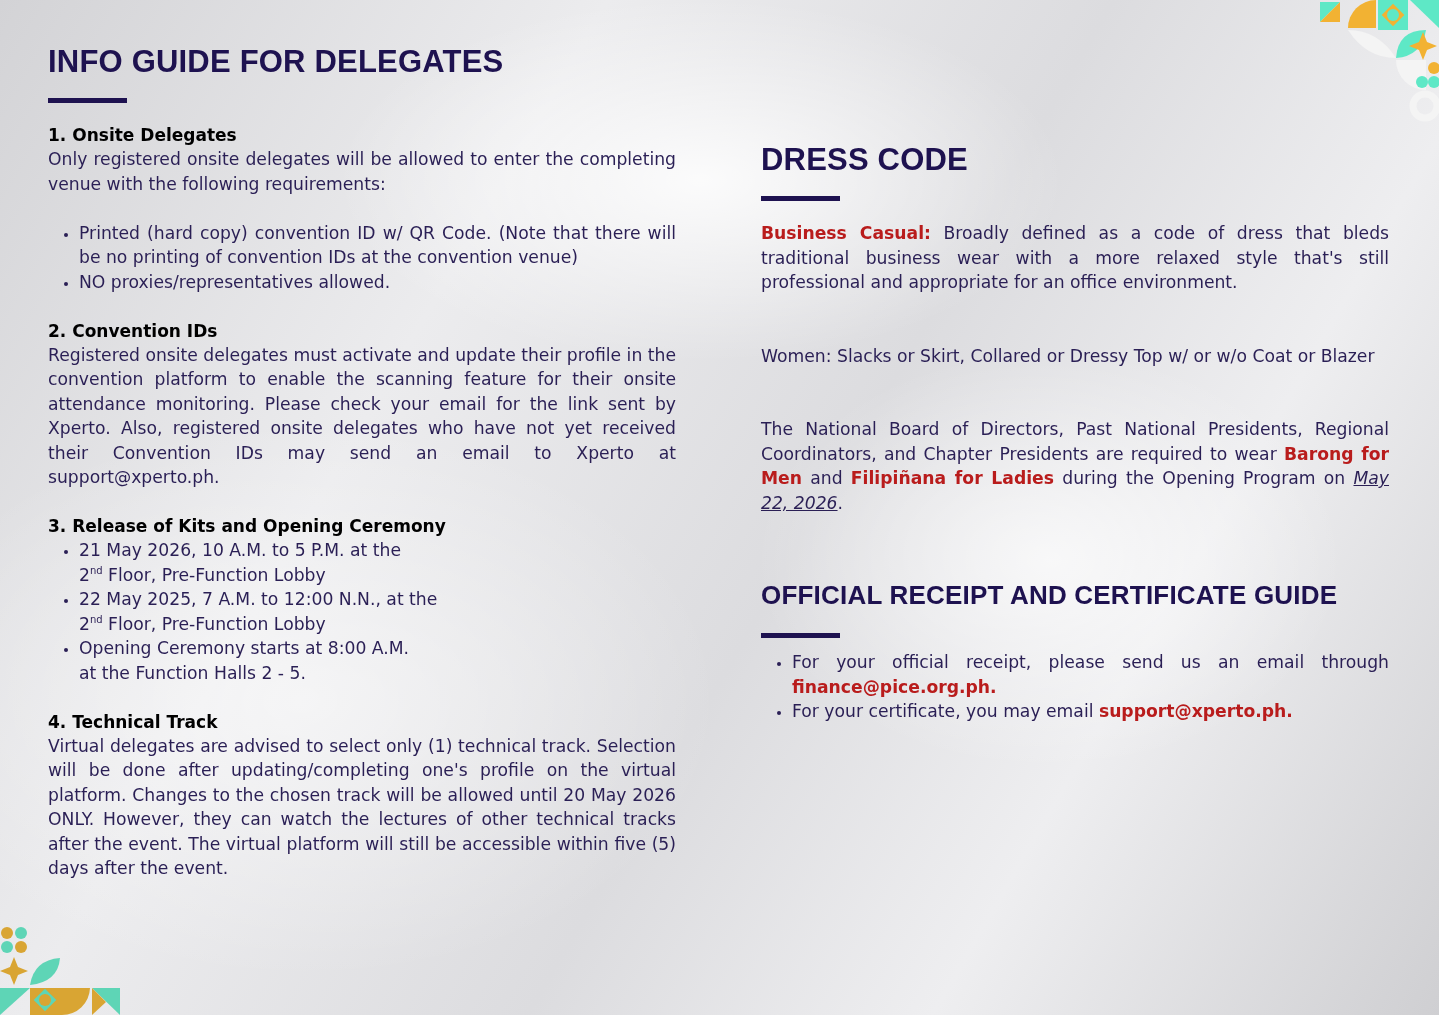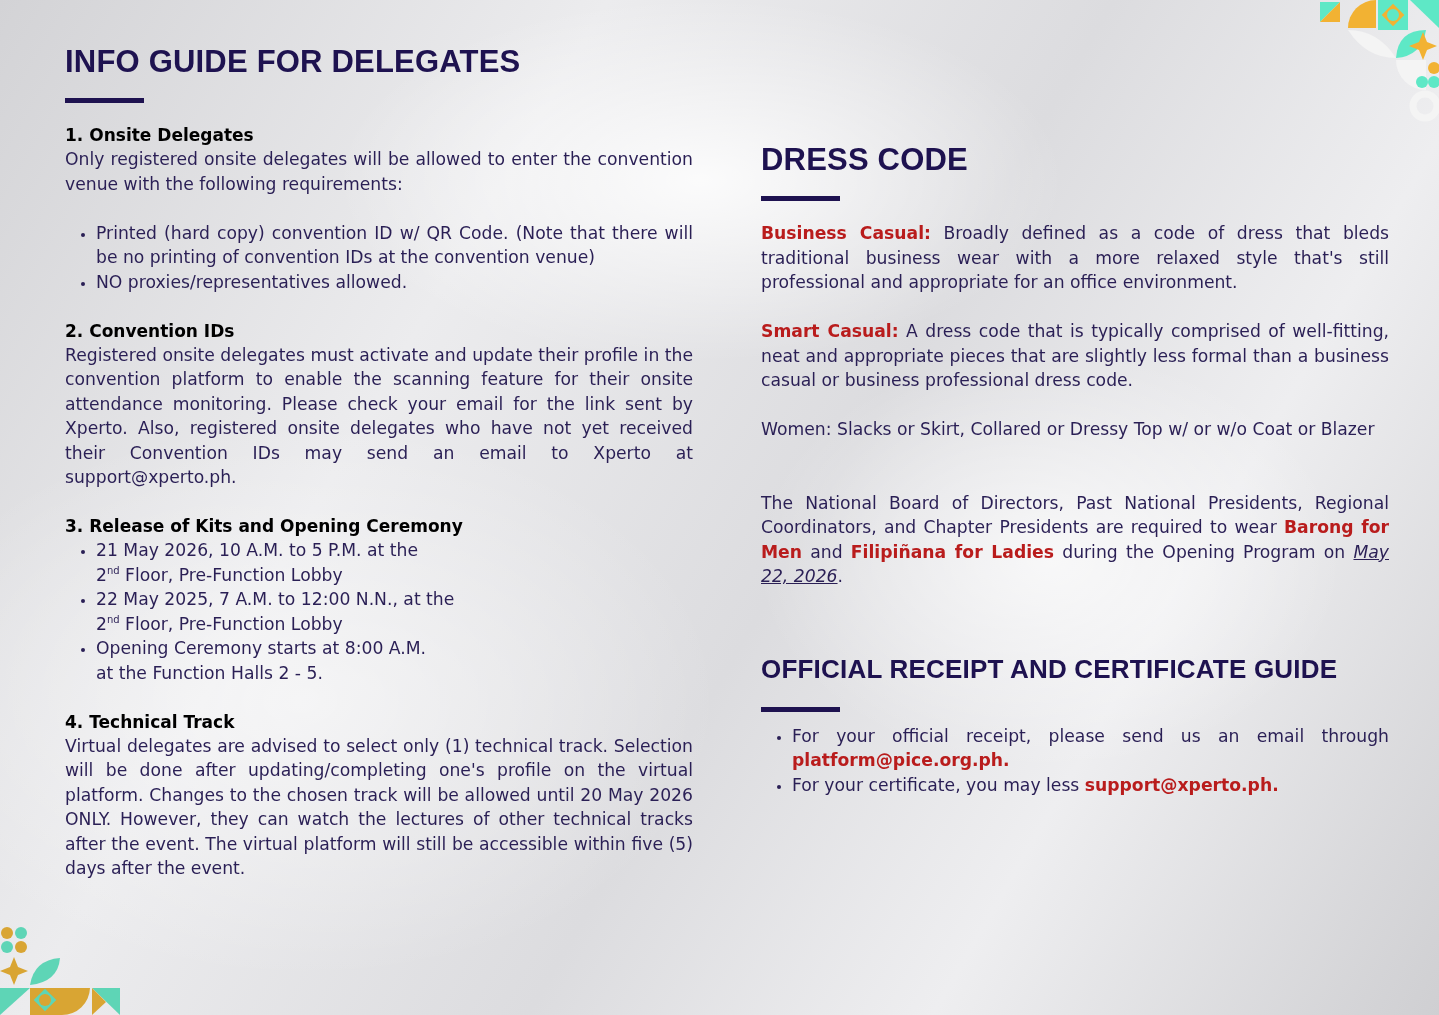--- a/index.html
+++ b/index.html
@@ -7,21 +7,21 @@
     width:1439px; height:1015px; overflow:hidden; position:relative;
     font-family:"DejaVu Sans", sans-serif;
     color:#2a1f55;
     background:
       radial-gradient(ellipse 520px 260px at 700px 180px, rgba(255,255,255,0.85), rgba(255,255,255,0) 70%),
       radial-gradient(ellipse 420px 300px at 1050px 560px, rgba(255,255,255,0.7), rgba(255,255,255,0) 70%),
       radial-gradient(ellipse 600px 400px at 300px 700px, rgba(255,255,255,0.55), rgba(255,255,255,0) 70%),
       linear-gradient(120deg, #d3d3d6 0%, #ececee 30%, #dcdcdf 55%, #eeeef0 75%, #cfcfd2 100%);
   }
   .col { position:absolute; }
-  .col-left { left:65px; top:40px; width:628px; }
+  .col-left { left:48px; top:40px; width:628px; }
   .col-right { left:761px; top:138px; width:628px; }
   h1 {
     font-family:"Liberation Sans", sans-serif; font-weight:700;
     font-size:31px; color:#1e1250; margin:0; letter-spacing:0.2px; line-height:44px;
   }
   .rule { width:79px; height:5px; background:#1e1250; margin:14px 0 20px 0; }
   .section-title { font-weight:700; font-size:17px; color:#000000; line-height:24px; margin:0; }
   p, li { font-size:17.2px; line-height:24.5px; margin:0; text-align:justify; }
   .gap { height:24.5px; }
   ul { margin:0; padding:0 0 0 31px; }
@@ -71,21 +71,21 @@
   <polygon points="92,68 120,68 120,95" fill="#5ed5b6"></polygon>
   <polygon points="92,68 106,82 92,95" fill="#d9a533"></polygon>
 </svg>
 
 <div class="col col-left">
   <h1>INFO GUIDE FOR DELEGATES</h1>
   <div class="rule"></div>
 
   <div>
     <div class="section-title">1. Onsite Delegates</div>
-    <p>Only registered onsite delegates will be allowed to enter the convention venue with the following requirements:</p>
+    <p>Only registered onsite delegates will be allowed to enter the completing venue with the following requirements:</p>
     <div class="gap"></div>
     <ul>
       <li>Printed (hard copy) convention ID w/ QR Code. (Note that there will be no printing of convention IDs at the convention venue)</li>
       <li>NO proxies/representatives allowed.</li>
     </ul>
   </div>
   <div class="gap"></div>
 
   <div>
     <div class="section-title">2. Convention IDs</div>
@@ -119,36 +119,33 @@
 </div>
 
 <div class="col col-right">
   <h1>DRESS CODE</h1>
   <div class="rule"></div>
 
   <p>
     <b>Business Casual:</b><span> Broadly defined as a code of dress that bleds traditional business wear with a more relaxed style that's still professional and appropriate for an office environment.</span>
   </p>
   <div class="gap"></div>
-  <p>
-    <b>Smart Casual:</b><span> A dress code that is typically comprised of well-fitting, neat and appropriate pieces that are slightly less formal than a business casual or business professional dress code.</span>
-  </p>
   <div class="gap"></div>
   <p>Women: Slacks or Skirt, Collared or Dressy Top w/ or w/o Coat or Blazer</p>
   <div class="gap"></div>
   <div class="gap"></div>
   <p>
     <span>The National Board of Directors, Past National Presidents, Regional Coordinators, and Chapter Presidents are required to wear </span><b>Barong for Men</b><span> and </span><b>Filipiñana for Ladies</b><span> during the Opening Program on </span><span class="u">May 22, 2026</span><span>.</span>
   </p>
 
   <div style="height:58px;"></div>
 
   <h1 style="font-size:26px;">OFFICIAL RECEIPT AND CERTIFICATE GUIDE</h1>
   <div class="rule" style="margin-top:16px;margin-bottom:12px;"></div>
   <ul>
     <li>
-      <span>For your official receipt, please send us an email through </span><b>platform@pice.org.ph.</b>
+      <span>For your official receipt, please send us an email through </span><b>finance@pice.org.ph.</b>
     </li>
     <li>
-      <span>For your certificate, you may less </span><b>support@xperto.ph.</b>
+      <span>For your certificate, you may email </span><b>support@xperto.ph.</b>
     </li>
   </ul>
 </div>
 
 </body></html>

